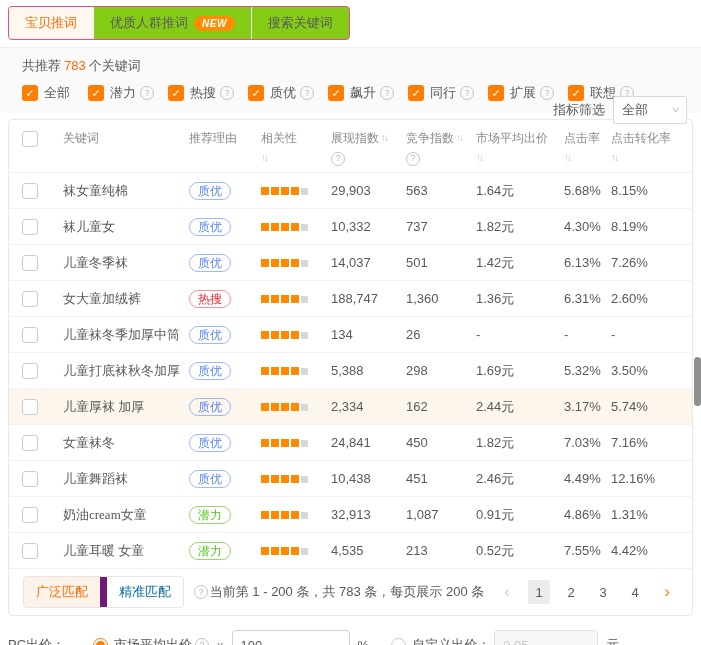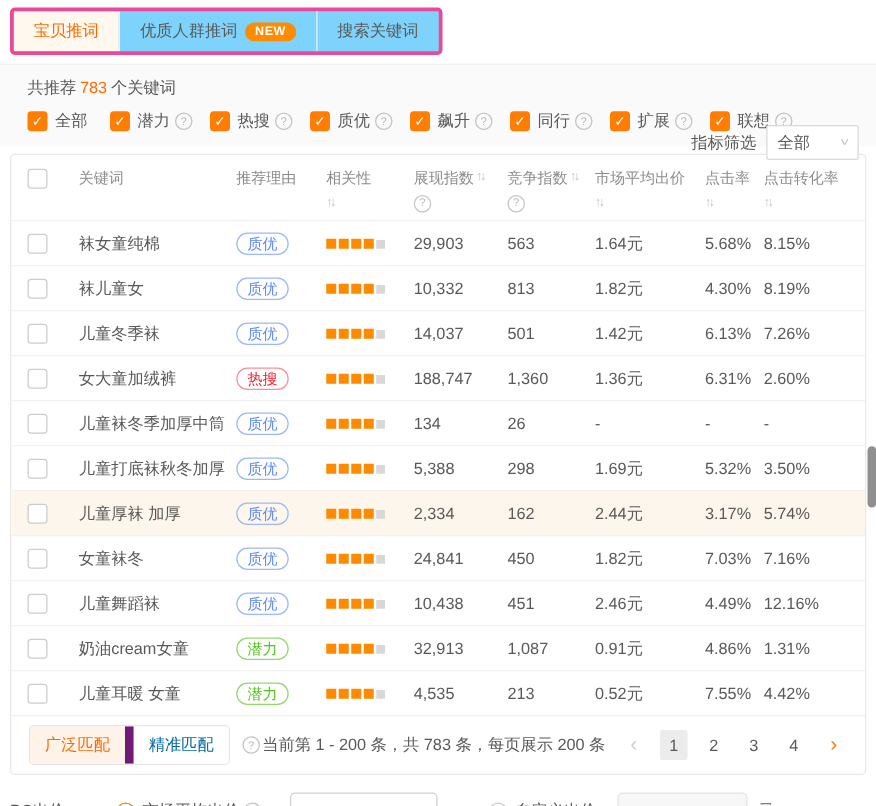--- a/index.html
+++ b/index.html
@@ -1,46 +1,46 @@
 <!DOCTYPE html>
 <html><head>
 <meta charset="utf-8">
 <style>
   * { margin:0; padding:0; box-sizing:border-box; }
   html,body { width:701px; height:645px; overflow:hidden; background:#fff;
     font-family:"Liberation Sans","DejaVu Sans",sans-serif; color:#595959; }
   .page { position:relative; width:701px; height:645px; }
 
   
-  .tabbar { display:inline-flex; margin:6px 0 0 8px; border:3px solid #ec4899; border-radius:4px; overflow:hidden; background:#7dd3fc; }
+  .tabbar { display:inline-flex; margin:6px 0 0 8px; border:1px solid #ec4899; border-radius:4px; overflow:hidden; background:#84cc16; }
   .tab { display:flex; align-items:center; gap:6px; padding:7px 16px; font-size:13px; color:#595959; cursor:pointer; }
   .tab + .tab { border-left:1px solid #f0f0f0; }
   .tab.active { color:#ff6a00; background:#fff8ef; }
-  .new-badge { background:#ff8c00; color:#fff; font-size:10px; font-weight:bold; padding:2px 8px; border-radius:9px; letter-spacing:.5px; }
+  .new-badge { background:#ff8c00; color:#fff; font-size:10px; font-weight:bold; font-style:italic; padding:2px 8px; border-radius:9px; letter-spacing:.5px; }
 
   
   .filters { position:relative; margin-top:7px; padding:9px 14px 11px 22px; background:#fafafa; border-top:1px solid #f0f0f0; }
   .summary { font-size:13px; color:#595959; margin-bottom:9px; }
   .summary .count { color:#ff6a00; margin:0 3px; }
   .cb-row { display:flex; align-items:center; }
   .cb-item { display:flex; align-items:center; margin-right:14px; cursor:pointer; }
   .cb-on { width:16px; height:16px; background:#ff7d00; border-radius:3px; color:#fff; font-size:11px; font-weight:bold; display:flex; align-items:center; justify-content:center; }
   .cb-label { font-size:13px; color:#595959; margin:0 4px 0 6px; }
   .help { width:14px; height:14px; border:1px solid #c4c4c4; border-radius:50%; color:#b8b8b8; font-size:9px; display:inline-flex; align-items:center; justify-content:center; line-height:1; }
   .metric-filter { position:absolute; right:14px; top:48px; display:flex; align-items:center; }
   .metric-label { font-size:13px; color:#595959; margin-right:8px; }
   .select { width:74px; height:28px; border:1px solid #d9d9d9; border-radius:2px; background:#fff; display:flex; align-items:center; justify-content:space-between; padding:0 8px; font-size:13px; color:#595959; cursor:pointer; }
   .chevron { color:#bfbfbf; font-size:9px; transform:scaleX(1.4); }
 
   
   .panel { margin:6px 8px 0; border:1px solid #e8e8e8; border-radius:4px; background:#fff; }
   .thead { display:flex; align-items:flex-start; height:52px; padding-top:10px; }
   .cell,.hcell { flex:none; padding-right:4px; }
   .col-check { width:46px; display:flex; justify-content:center; }
-  .col-keyword { width:134px; padding-left:8px; }
+  .col-keyword { width:134px; padding-left:8px;font-family:Liberation Serif, serif; }
   .col-reason { width:72px; }
   .col-relevance { width:70px; }
   .col-impression { width:75px; }
   .col-competition { width:70px; }
   .col-price { width:88px; }
   .col-ctr { width:47px; }
   .col-cvr { width:83px; }
   .hcell { font-size:12px; color:#8c8c8c; line-height:16px; }
   .hline1 { display:flex; align-items:center; gap:2px; }
   .hline2 { margin-top:3px; }
@@ -260,21 +260,21 @@
           <div class="cell col-keyword">袜儿童女</div>
           <div class="cell col-reason"><span class="badge quality">质优</span></div>
           <div class="cell col-relevance"><span class="bars">
               <i class=""></i>
               <i class=""></i>
               <i class=""></i>
               <i class=""></i>
               <i class="off"></i>
             </span></div>
           <div class="cell col-impression">10,332</div>
-          <div class="cell col-competition">813</div>
+          <div class="cell col-competition">737</div>
           <div class="cell col-price">1.82元</div>
           <div class="cell col-ctr">4.30%</div>
           <div class="cell col-cvr">8.19%</div>
         </div>
         <div class="trow">
           <div class="cell col-check">
             <span class="cb-off"></span>
           </div>
           <div class="cell col-keyword">儿童冬季袜</div>
           <div class="cell col-reason"><span class="badge quality">质优</span></div>

